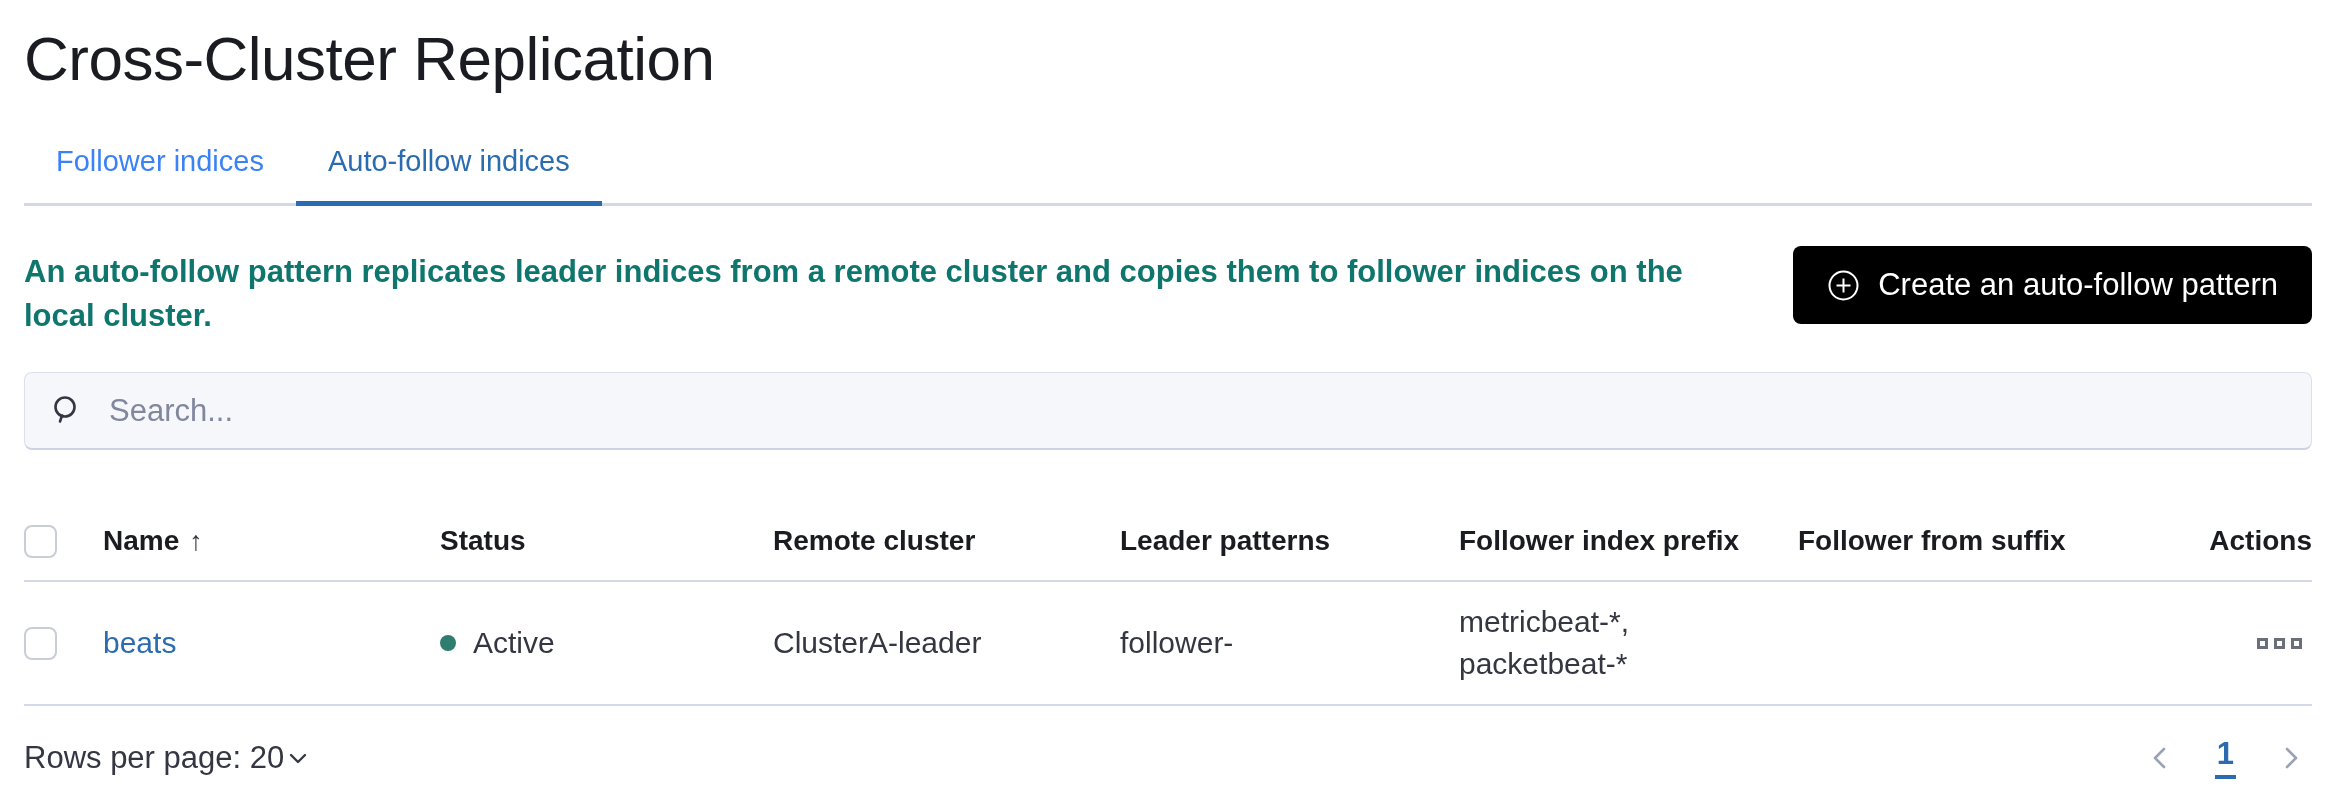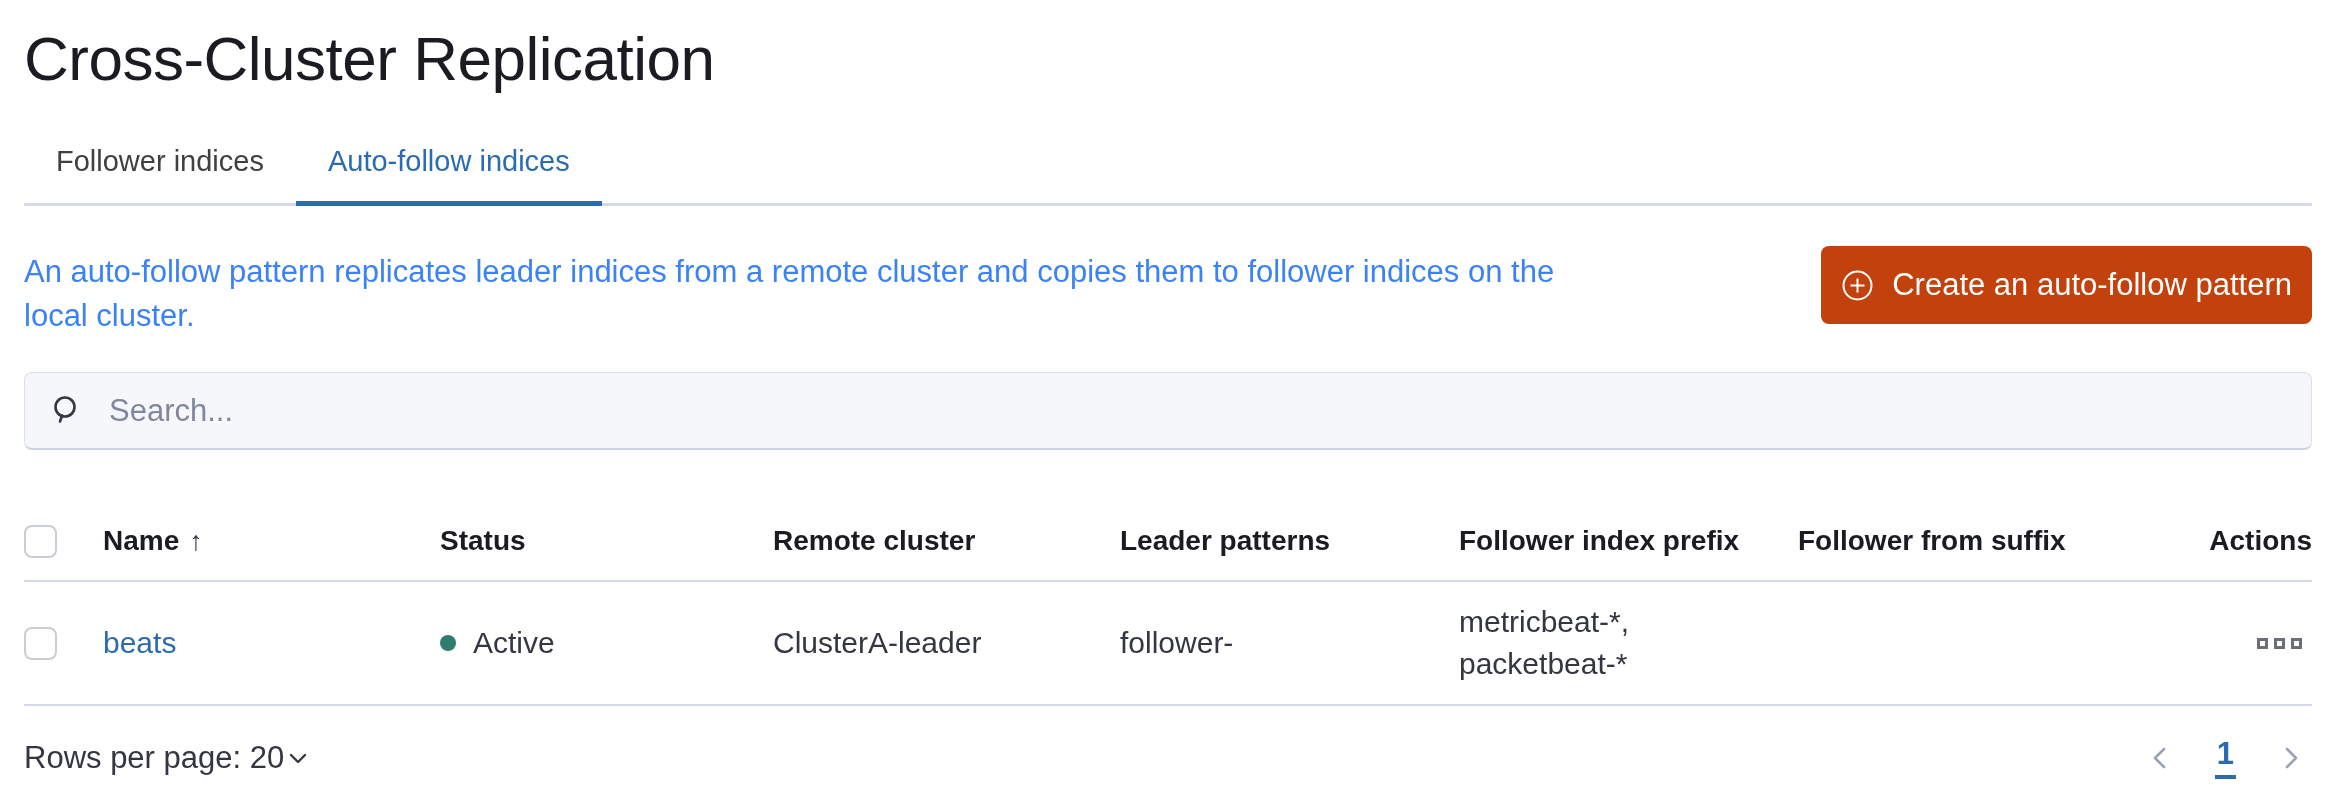--- a/index.html
+++ b/index.html
@@ -24,21 +24,21 @@
   
   .tabs {
     margin-top: 50px;
     display: flex;
     border-bottom: 3px solid #d3dae6;
   }
   .tab {
     padding: 0 32px 24px;
     font-size: 29px;
     line-height: 36px;
-    color: #404040;
+    color: #3b82f6;
     cursor: pointer;
     position: relative;
     white-space: nowrap;
   }
   .tab.active { color: #2b6cb0; }
   .tab.active::after {
     content: "";
     position: absolute;
     left: 0; right: 0; bottom: -3px;
     height: 5px;
@@ -48,30 +48,31 @@
   
   .intro {
     margin-top: 44px;
     display: flex;
     justify-content: space-between;
     align-items: flex-start;
   }
   .intro-text {
     font-size: 31px;
     line-height: 44px;
-    color: #3b82f6;
+    color: #0f766e;
+    font-weight: bold;
   }
   .create-btn {
     flex: none;
     display: flex;
     align-items: center;
     gap: 18px;
     height: 78px;
-    padding: 0 20px;
-    background: #c2410c;
+    padding: 0 34px;
+    background: #000000;
     color: #fff;
     border: none;
     border-radius: 8px;
     font-family: inherit;
     font-size: 31px;
     cursor: pointer;
     margin-top: -4px;
   }
 
   

